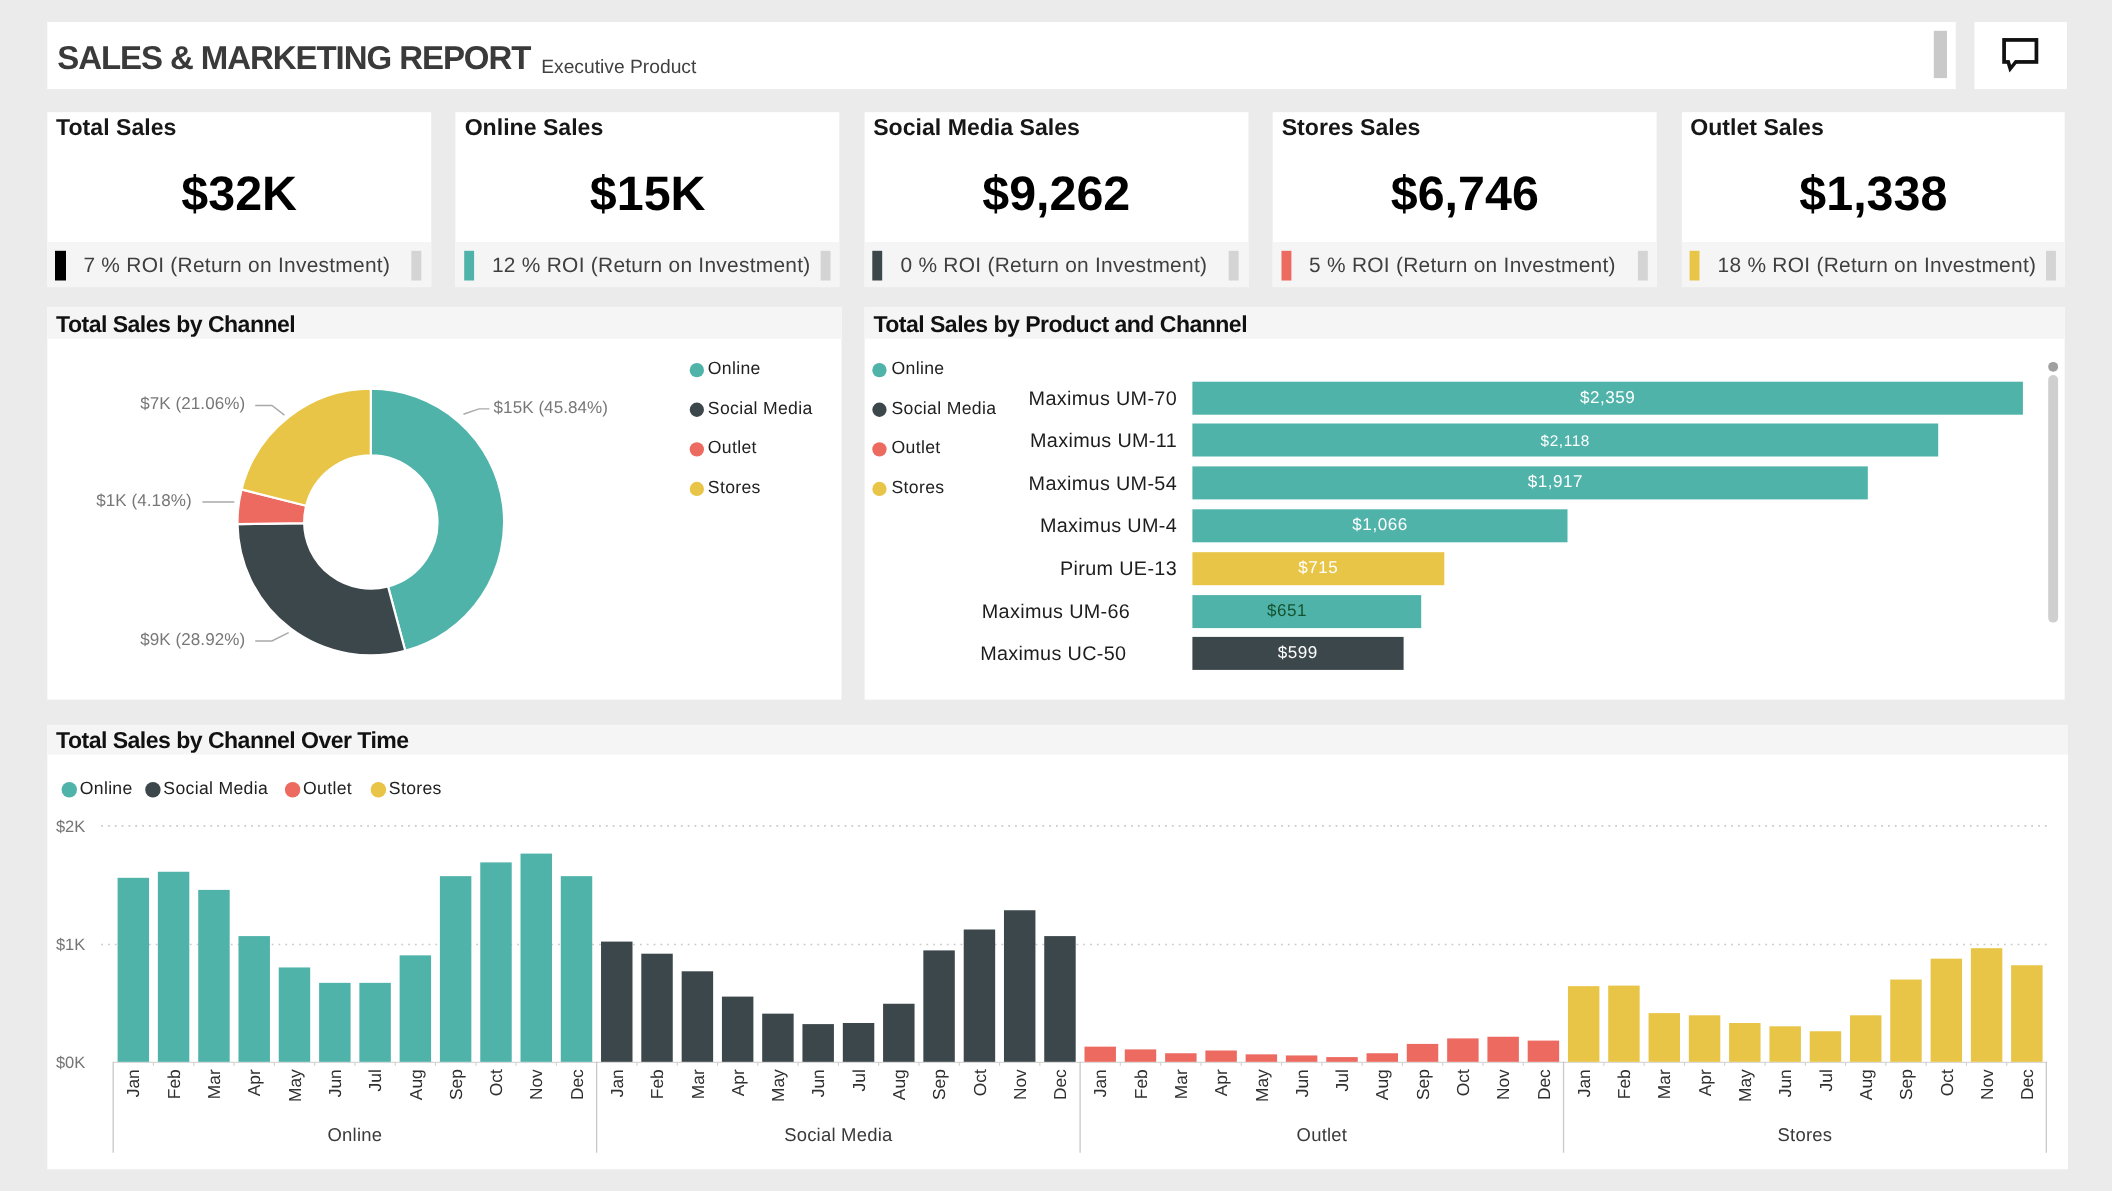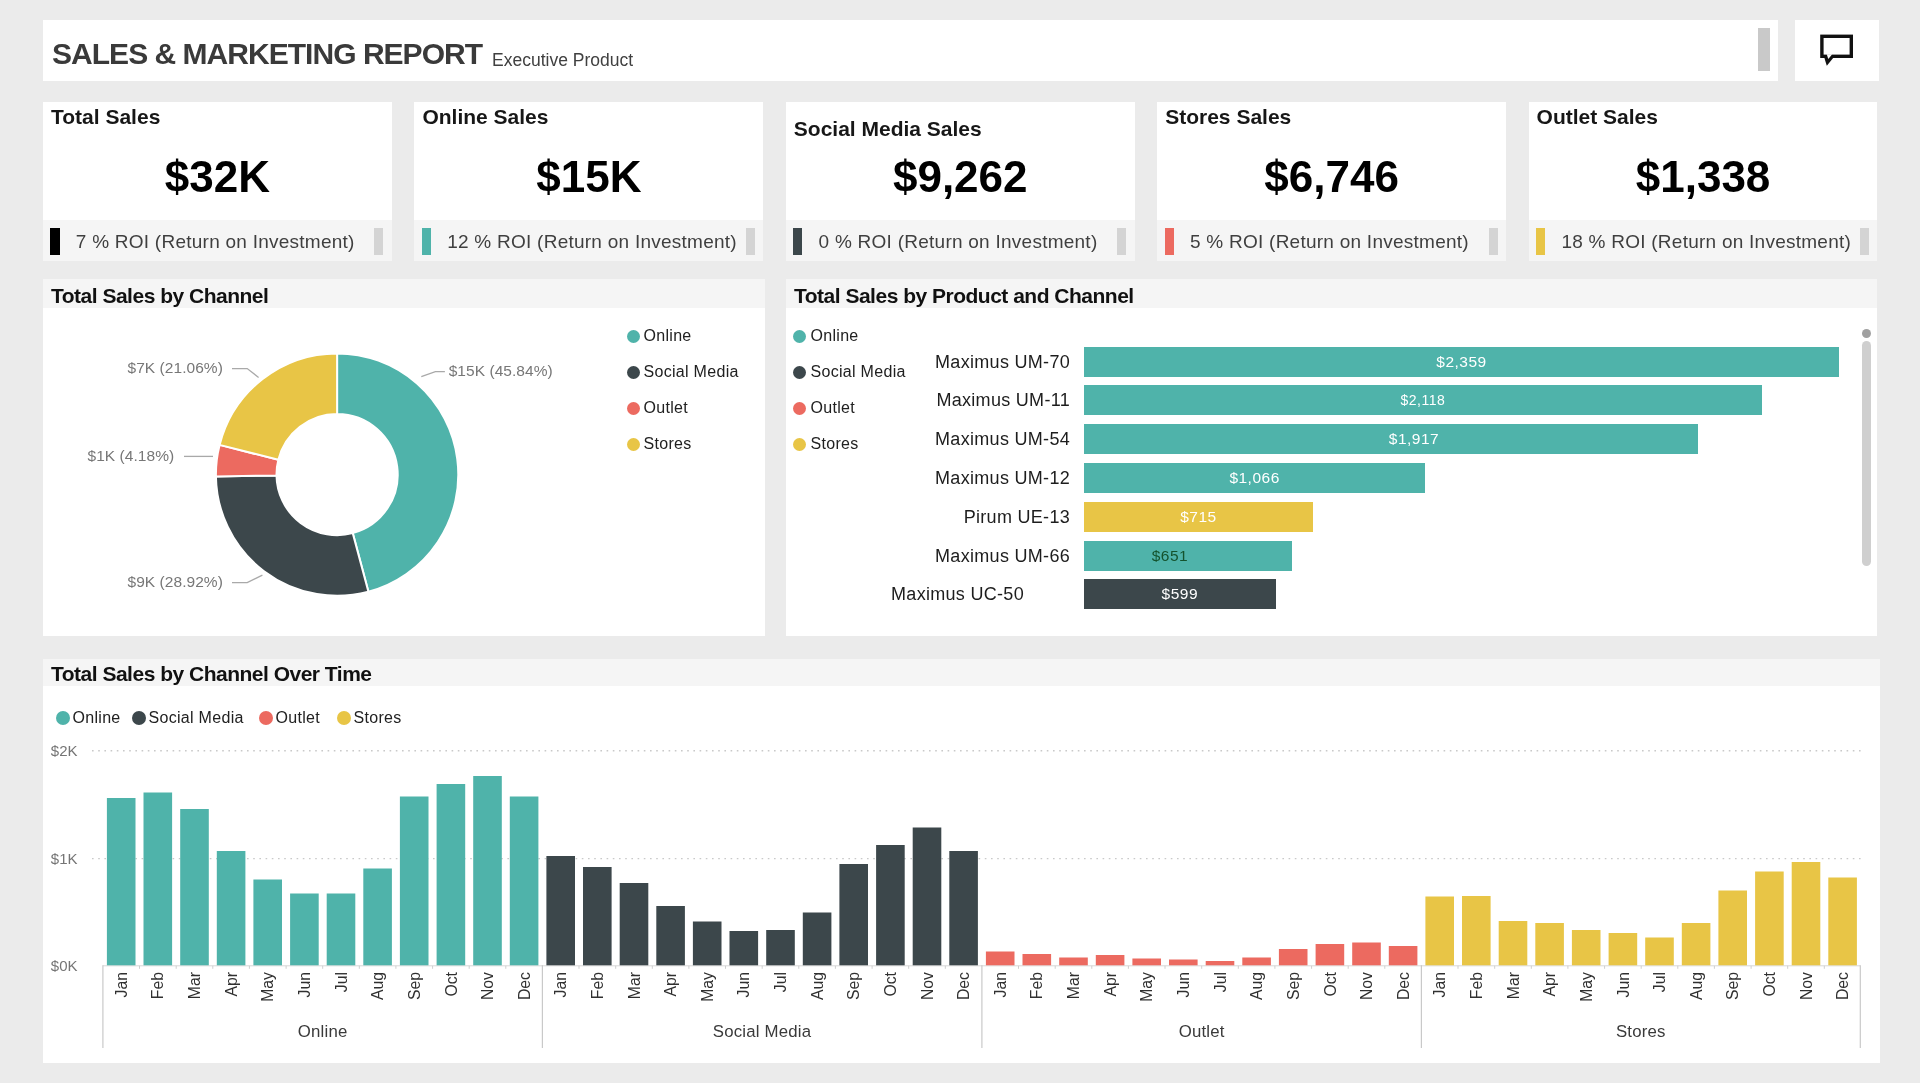--- a/index.html
+++ b/index.html
@@ -27,21 +27,21 @@
 <div class="abs" style="left:75.8px;top:232.3px;font-size:19px;letter-spacing:0.25px;color:#3F3F3F;line-height:20px;">7 % ROI (Return on Investment)</div>
 <div class="abs" style="left:374.4px;top:227.5px;width:9px;height:27.1px;background:#D4D4D4;"></div>
 <div class="panel" style="left:414.4px;top:102px;width:348.9px;height:158.5px;"></div>
 <div class="abs" style="left:422.4px;top:106px;font-size:21px;font-weight:bold;letter-spacing:0px;color:#171717;line-height:21px;">Online Sales</div>
 <div class="abs" style="left:414.4px;top:152.2px;width:348.9px;height:50px;line-height:50px;font-size:44px;font-weight:bold;color:#000;text-align:center;">$15K</div>
 <div class="band" style="left:414.4px;top:219.5px;width:348.9px;height:41px;"></div>
 <div class="abs" style="left:421.8px;top:227.5px;width:9.2px;height:27.1px;background:#4FB3AA;"></div>
 <div class="abs" style="left:447.2px;top:232.3px;font-size:19px;letter-spacing:0.25px;color:#3F3F3F;line-height:20px;">12 % ROI (Return on Investment)</div>
 <div class="abs" style="left:745.8px;top:227.5px;width:9px;height:27.1px;background:#D4D4D4;"></div>
 <div class="panel" style="left:785.8px;top:102px;width:348.9px;height:158.5px;"></div>
-<div class="abs" style="left:793.8px;top:106px;font-size:21px;font-weight:bold;letter-spacing:0px;color:#171717;line-height:21px;margin-top:12px;">Social Media Sales</div>
+<div class="abs" style="left:793.8px;top:106px;font-size:21px;font-weight:bold;letter-spacing:0px;color:#171717;line-height:21px;">Social Media Sales</div>
 <div class="abs" style="left:785.8px;top:152.2px;width:348.9px;height:50px;line-height:50px;font-size:44px;font-weight:bold;color:#000;text-align:center;">$9,262</div>
 <div class="band" style="left:785.8px;top:219.5px;width:348.9px;height:41px;"></div>
 <div class="abs" style="left:793.2px;top:227.5px;width:9.2px;height:27.1px;background:#3C474B;"></div>
 <div class="abs" style="left:818.6px;top:232.3px;font-size:19px;letter-spacing:0.25px;color:#3F3F3F;line-height:20px;">0 % ROI (Return on Investment)</div>
 <div class="abs" style="left:1117.2px;top:227.5px;width:9px;height:27.1px;background:#D4D4D4;"></div>
 <div class="panel" style="left:1157.2px;top:102px;width:348.9px;height:158.5px;"></div>
 <div class="abs" style="left:1165.2px;top:106px;font-size:21px;font-weight:bold;letter-spacing:0px;color:#171717;line-height:21px;text-align:center;">Stores Sales</div>
 <div class="abs" style="left:1157.2px;top:152.2px;width:348.9px;height:50px;line-height:50px;font-size:44px;font-weight:bold;color:#000;text-align:center;">$6,746</div>
 <div class="band" style="left:1157.2px;top:219.5px;width:348.9px;height:41px;"></div>
 <div class="abs" style="left:1164.6px;top:227.5px;width:9.2px;height:27.1px;background:#EC6A60;"></div>
@@ -92,27 +92,27 @@
 <div class="abs" style="left:810.5px;top:435.3px;font-size:16px;letter-spacing:0.3px;color:#212121;line-height:18px;">Stores</div>
 <div class="abs" style="left:850px;top:352.5px;width:220px;text-align:right;font-size:18px;letter-spacing:0.3px;color:#1d1d1d;line-height:19px;">Maximus UM-70</div>
 <div class="abs" style="left:1084px;top:346.5px;width:755px;height:30px;background:#4FB3AA;"></div>
 <div class="abs" style="left:1084px;top:346.5px;width:755px;height:30px;line-height:30px;text-align:center;font-size:15.5px;letter-spacing:0.5px;color:#fff;">$2,359</div>
 <div class="abs" style="left:850px;top:391.3px;width:220px;text-align:right;font-size:18px;letter-spacing:0.3px;color:#1d1d1d;line-height:19px;">Maximus UM-11</div>
 <div class="abs" style="left:1084px;top:385.3px;width:677.9px;height:30px;background:#4FB3AA;"></div>
 <div class="abs" style="left:1084px;top:385.3px;width:677.9px;height:30px;line-height:30px;text-align:center;font-size:14px;letter-spacing:0.5px;color:#fff;">$2,118</div>
 <div class="abs" style="left:850px;top:430.1px;width:220px;text-align:right;font-size:18px;letter-spacing:0.3px;color:#1d1d1d;line-height:19px;">Maximus UM-54</div>
 <div class="abs" style="left:1084px;top:424.1px;width:613.5px;height:30px;background:#4FB3AA;"></div>
 <div class="abs" style="left:1084px;top:424.1px;width:660px;height:30px;line-height:30px;text-align:center;font-size:15.5px;letter-spacing:0.5px;color:#fff;">$1,917</div>
-<div class="abs" style="left:850px;top:468.9px;width:220px;text-align:right;font-size:18px;letter-spacing:0.3px;color:#1d1d1d;line-height:19px;">Maximus UM-12</div>
+<div class="abs" style="left:850px;top:468.9px;width:220px;text-align:right;font-size:18px;letter-spacing:0.3px;color:#1d1d1d;line-height:19px;">Maximus UM-4</div>
 <div class="abs" style="left:1084px;top:462.9px;width:341.2px;height:30px;background:#4FB3AA;"></div>
 <div class="abs" style="left:1084px;top:462.9px;width:341.2px;height:30px;line-height:30px;text-align:center;font-size:15.5px;letter-spacing:0.5px;color:#fff;">$1,066</div>
 <div class="abs" style="left:850px;top:507.7px;width:220px;text-align:right;font-size:18px;letter-spacing:0.3px;color:#1d1d1d;line-height:19px;">Pirum UE-13</div>
 <div class="abs" style="left:1084px;top:501.7px;width:228.8px;height:30px;background:#E8C546;"></div>
 <div class="abs" style="left:1084px;top:501.7px;width:228.8px;height:30px;line-height:30px;text-align:center;font-size:15.5px;letter-spacing:0.5px;color:#fff;">$715</div>
-<div class="abs" style="left:850px;top:546.5px;width:220px;text-align:right;font-size:18px;letter-spacing:0.3px;color:#1d1d1d;line-height:19px;">Maximus UM-66</div>
+<div class="abs" style="left:850px;top:546.5px;width:220px;text-align:center;font-size:18px;letter-spacing:0.3px;color:#1d1d1d;line-height:19px;">Maximus UM-66</div>
 <div class="abs" style="left:1084px;top:540.5px;width:208.3px;height:30px;background:#4FB3AA;"></div>
 <div class="abs" style="left:1084px;top:540.5px;width:172px;height:30px;line-height:30px;text-align:center;font-size:15.5px;letter-spacing:0.5px;color:#14532d;">$651</div>
 <div class="abs" style="left:804px;top:585.3px;width:220px;text-align:right;font-size:18px;letter-spacing:0.3px;color:#1d1d1d;line-height:19px;">Maximus UC-50</div>
 <div class="abs" style="left:1084px;top:579.3px;width:191.7px;height:30px;background:#3C474B;"></div>
 <div class="abs" style="left:1084px;top:579.3px;width:191.7px;height:30px;line-height:30px;text-align:center;font-size:15.5px;letter-spacing:0.5px;color:#fff;">$599</div>
 <div class="abs" style="left:1862px;top:328.5px;width:9px;height:9px;border-radius:50%;background:#A0A0A0;"></div>
 <div class="abs" style="left:1862px;top:341px;width:9px;height:225px;border-radius:4.5px;background:#CFCFCF;"></div>
 <div class="panel" style="left:43px;top:659.3px;width:1837px;height:403.7px;"></div>
 <div class="band" style="left:43px;top:659.3px;width:1837px;height:27.2px;"></div>
 <div class="ptitle" style="left:51px;top:663px;">Total Sales by Channel Over Time</div>

